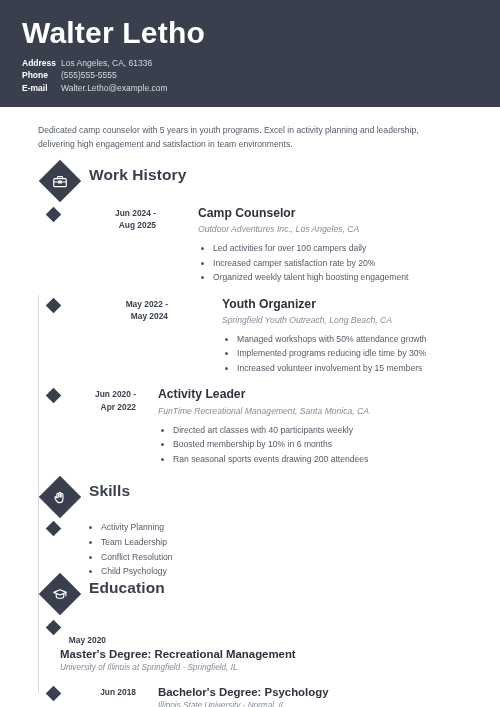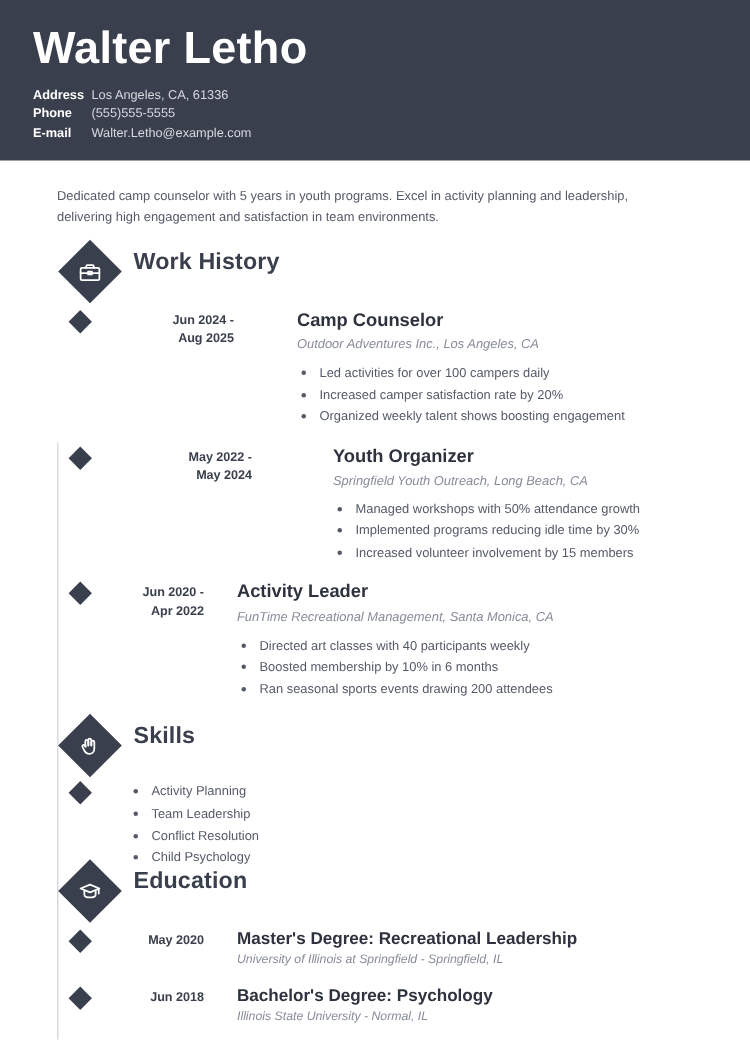--- a/index.html
+++ b/index.html
@@ -259,21 +259,21 @@
         <div class="entry-date">
           <div>Jun 2024 -</div>
           <div>Aug 2025</div>
         </div>
         <div class="entry-body">
           <div class="job-title">Camp Counselor</div>
           <div class="job-org">Outdoor Adventures Inc., Los Angeles, CA</div>
           <ul class="bullets">
             <li>Led activities for over 100 campers daily</li>
             <li>Increased camper satisfaction rate by 20%</li>
-            <li>Organized weekly talent shows boosting engagement</li>
+            <li>Organized weekly talent high boosting engagement</li>
           </ul>
         </div>
       </div>
 
       <div class="entry" style="margin-top:12px;gap:32px;">
         <div class="entry-marker">
             <div class="small-diamond"></div>
           </div>
         <div class="entry-date">
           <div>May 2022 -</div>
@@ -342,27 +342,27 @@
         <div class="diamond-badge">
           <svg width="15" height="15" viewBox="0 0 24 24" fill="none" stroke="#ffffff" stroke-width="1.9" stroke-linecap="round" stroke-linejoin="round">
             <path d="M2 8.2 12 4l10 4.2-10 4.2L2 8.2Z"></path>
             <path d="M6 10.4v4.4c0 1.6 2.7 2.9 6 2.9s6-1.3 6-2.9v-4.4"></path>
             <path d="M21.3 8.6v5"></path>
           </svg>
         </div>
         <div class="section-title">Education</div>
       </div>
 
-      <div class="entry" style="margin-top:10px;">
+      <div class="entry" style="margin-top:10px;flex-direction:column;">
         <div class="entry-marker">
             <div class="small-diamond"></div>
           </div>
         <div class="entry-date">May 2020</div>
         <div class="entry-body">
-          <div class="edu-title">Master's Degree: Recreational Leadership</div>
+          <div class="edu-title">Master's Degree: Recreational Management</div>
           <div class="edu-org">University of Illinois at Springfield - Springfield, IL</div>
         </div>
       </div>
 
       <div class="entry" style="margin-top:11px;">
         <div class="entry-marker">
             <div class="small-diamond"></div>
           </div>
         <div class="entry-date">Jun 2018</div>
         <div class="entry-body">

